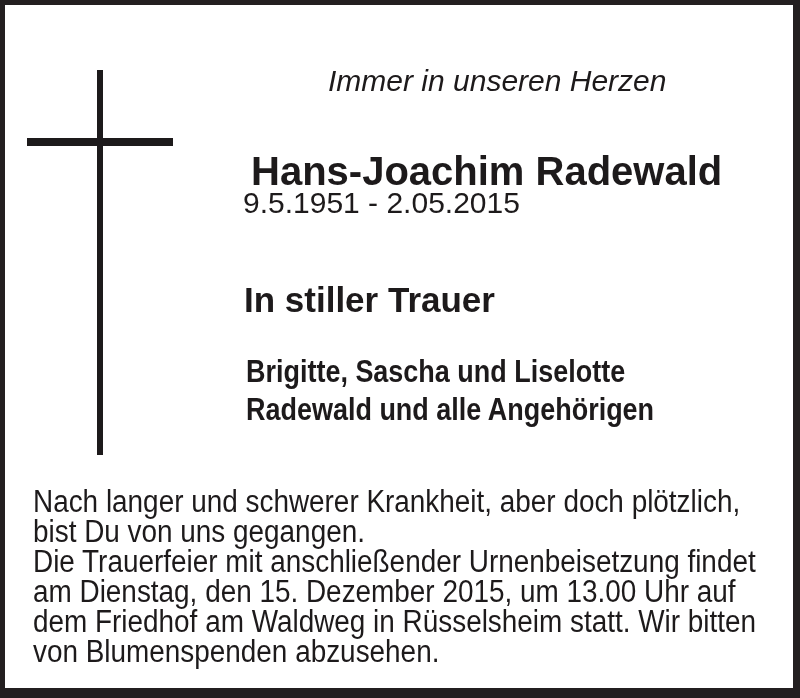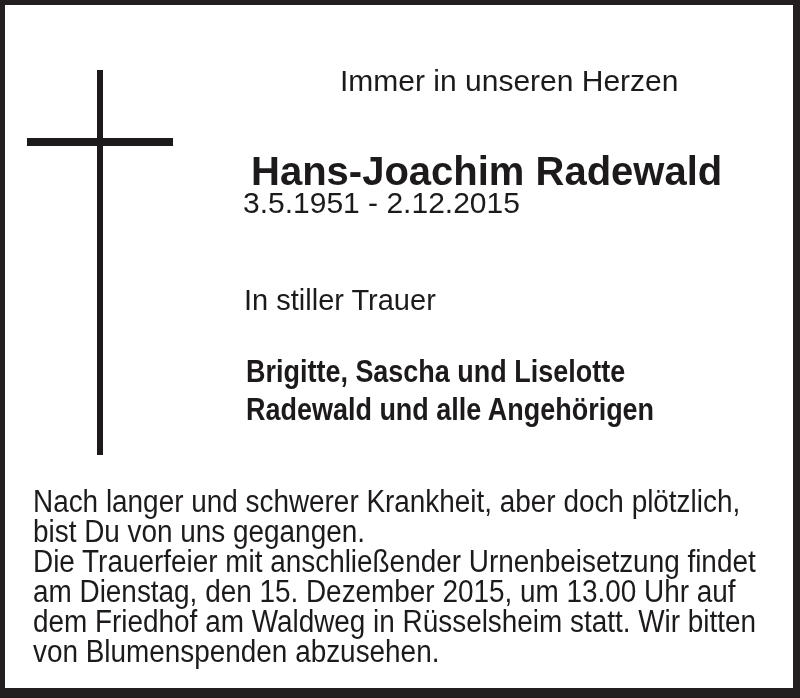--- a/index.html
+++ b/index.html
@@ -36,23 +36,24 @@
   }
   .cross-h {
     position: absolute;
     left: 27px; top: 138px;
     width: 146px; height: 8px;
     background: #1d1a1b;
   }
 
   .epigraph {
     position: absolute;
-    left: 340px; top: 64px;
+    left: 328px; top: 64px;
     font-size: 30px;
     line-height: 34px;
+    font-style: italic;
     white-space: nowrap;
   }
   .name {
     position: absolute;
     left: 243px; top: 141px;
     margin: 8px;
     font-size: 40px;
     line-height: 44px;
     font-weight: bold;
     white-space: nowrap;
@@ -60,23 +61,24 @@
   .dates {
     position: absolute;
     left: 243px; top: 186px;
     font-size: 30px;
     line-height: 34px;
     white-space: nowrap;
   }
   .intro {
     position: absolute;
     left: 244px; top: 283px;
-    font-size: 29px;
+    font-size: 35px;
     line-height: 34px;
     white-space: nowrap;
+    font-weight: bold;
   }
   .mourners {
     position: absolute;
     left: 246px; top: 353px;
     font-size: 31px;
     line-height: 38px;
     font-weight: bold;
     white-space: nowrap;
     transform: scaleX(0.87);      
     transform-origin: left top;
@@ -99,21 +101,21 @@
 
   <div>
     <div class="cross-v"></div>
     <div class="cross-h"></div>
   </div>
 
   <div class="epigraph txt">Immer in unseren Herzen</div>
 
   <h1 class="name txt">Hans-Joachim Radewald</h1>
 
-  <div class="dates txt">3.5.1951 - 2.12.2015</div>
+  <div class="dates txt">9.5.1951 - 2.05.2015</div>
 
   <div class="intro txt">In stiller Trauer</div>
 
   <div class="mourners txt">
     <div>Brigitte, Sascha und Liselotte</div>
     <div>Radewald und alle Angehörigen</div>
   </div>
 
   <div class="announcement txt">
     <div>Nach langer und schwerer Krankheit, aber doch plötzlich,</div>

